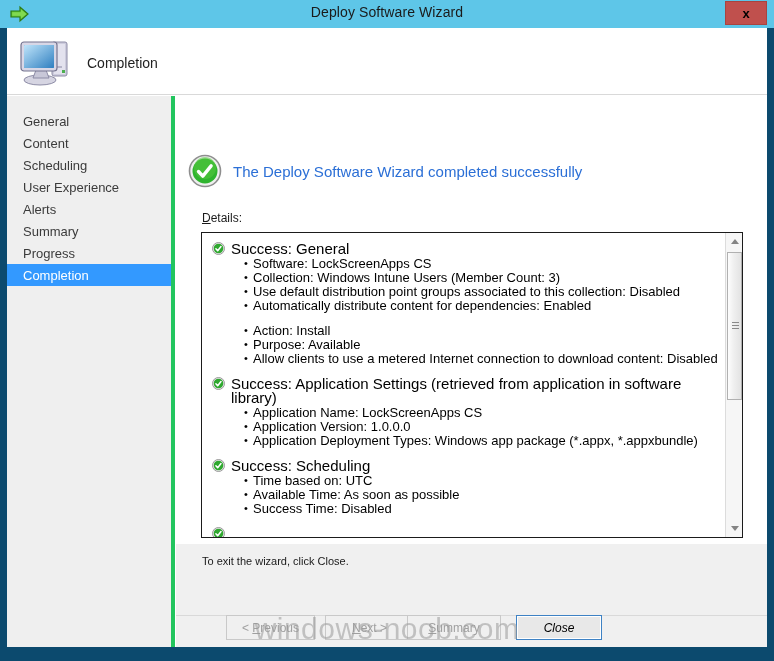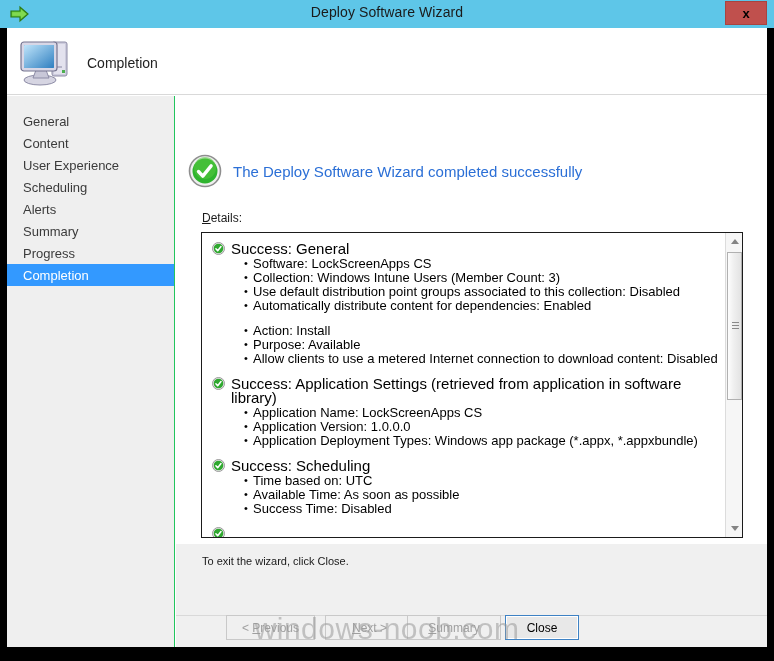--- a/index.html
+++ b/index.html
@@ -5,21 +5,21 @@
   * { box-sizing: border-box; margin: 0; padding: 0; }
   html, body {
     width: 774px; height: 661px;
     font-family: "Liberation Sans", sans-serif;
     background: #5ec6e8;
     overflow: hidden;
   }
   #window {
     position: relative;
     width: 774px; height: 661px;
-    background: #000000;
+    background: #0c4a6e;
   }
 
   
   #titlebar {
     position: absolute; left: 0; top: 0;
     width: 774px; height: 28px;
     background: #5ec6e8;
   }
   #title-icon {
     position: absolute; left: 9px; top: 4px;
@@ -62,21 +62,21 @@
   #header-title {
     position: absolute; left: 80px; top: 27px;
     font-size: 14px; color: #222;
   }
 
   
   #sidebar {
     position: absolute; left: 0; top: 68px;
     width: 168px; height: 551px;
     background: #efefef;
-    border-right: 1px solid #22c55e;
+    border-right: 4px solid #22c55e;
   }
   .nav-item {
     height: 22px;
     display: flex; align-items: center;
     padding-left: 16px;
     font-size: 13px; color: #3b3b3b;
     cursor: pointer;
     white-space: nowrap;
   }
   .nav-item.first { margin-top: 14px; }
@@ -220,21 +220,21 @@
   .btn.enabled {
     color: #000;
     background: #e8e8e8;
     border: 1px solid #3e82c4;
     box-shadow: inset 0 0 0 1px #ffffff;
     cursor: pointer;
   }
   #btn-prev { left: 219px; }
   #btn-next { left: 318px; }
   #btn-summary { left: 400px; width: 94px; }
-  #btn-close { left: 498px; width: 74px; }
+  #btn-close { left: 509px; width: 86px; font-style: italic; }
 
   
   #watermark {
     position: absolute; left: 0; top: 612px;
     width: 774px; text-align: center;
     font-size: 30px; color: #9a9a9a;
     opacity: .55;
     letter-spacing: .5px;
     pointer-events: none;
     font-family: Liberation Sans, sans-serif;
@@ -278,24 +278,24 @@
     </div>
 
     <div id="sidebar">
       <div class="nav-item first">
           <span>General</span>
         </div>
       <div class="nav-item">
           <span>Content</span>
         </div>
       <div class="nav-item">
+          <span>Scheduling</span>
+        </div>
+      <div class="nav-item">
           <span>User Experience</span>
-        </div>
-      <div class="nav-item">
-          <span>Scheduling</span>
         </div>
       <div class="nav-item">
           <span>Alerts</span>
         </div>
       <div class="nav-item">
           <span>Summary</span>
         </div>
       <div class="nav-item">
           <span>Progress</span>
         </div>

